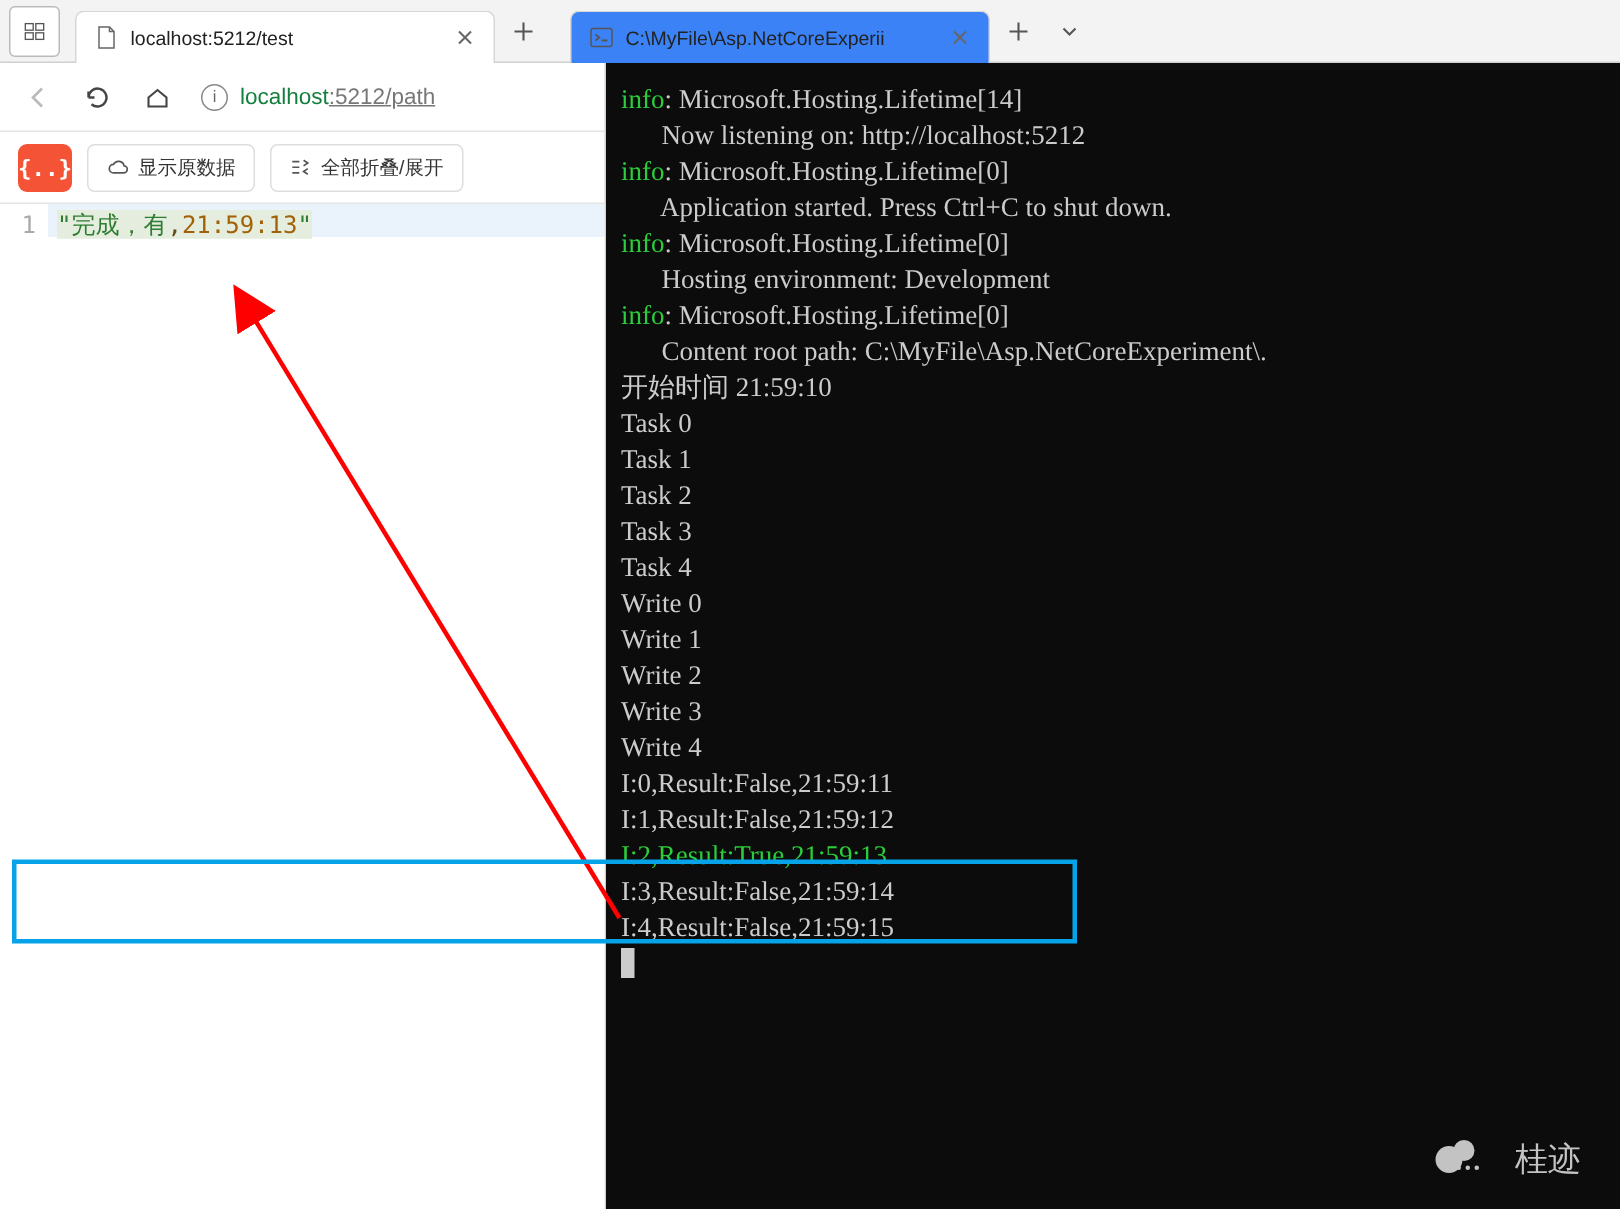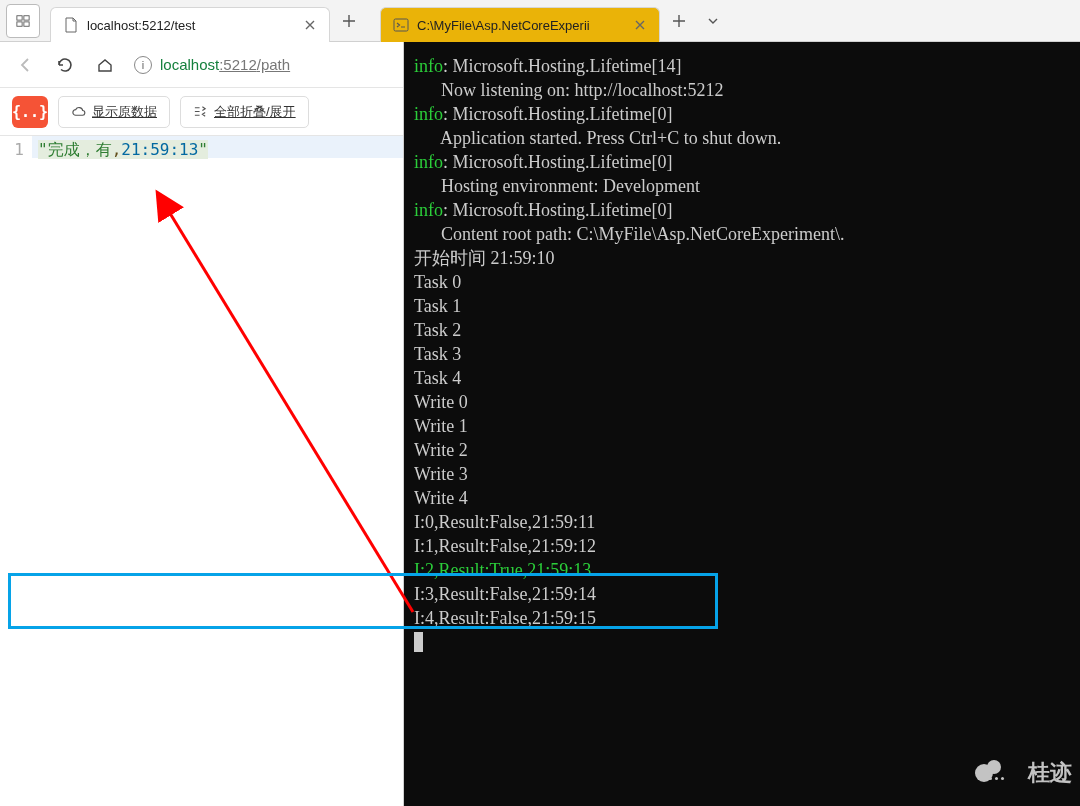--- a/index.html
+++ b/index.html
@@ -27,21 +27,21 @@
   .window-square svg { width: 14px; height: 14px; }
   .tab {
     height: 36px; min-width: 280px;
     background: #fff; border-radius: 6px 6px 0 0;
     display: flex; align-items: center; gap: 8px;
     padding: 0 12px;
     font-size: 13px; color: #222;
     border: 1px solid #d6d6d6; border-bottom: none;
     position: relative; top: 4px;
   }
-  .tab.inactive { background: #eab308; min-width: 280px; }
+  .tab.inactive { background: #3b82f6; min-width: 280px; }
   .tab .tab-favicon { width: 16px; height: 16px; flex-shrink: 0; }
   .tab .tab-title { flex: 1; white-space: nowrap; overflow: hidden; text-overflow: ellipsis; }
   .tab .tab-close { width: 14px; height: 14px; color: #555; cursor: pointer; }
   .new-tab, .tab-dropdown {
     width: 30px; height: 30px; display: flex;
     align-items: center; justify-content: center;
     color: #555; font-size: 18px; cursor: pointer;
   }
 
   
@@ -88,37 +88,37 @@
   .json-badge {
     width: 36px; height: 32px; background: #f55336;
     border-radius: 6px; color: #fff; font-size: 15px;
     display: flex; align-items: center; justify-content: center;
     font-family: monospace; font-weight: bold;
   }
   .tool-btn {
     height: 32px; padding: 0 12px;
     border: 1px solid #ddd; border-radius: 5px;
     background: #fff; display: flex; align-items: center;
-    gap: 6px; font-size: 13px; color: #333; cursor: pointer; text-decoration: underline;
+    gap: 6px; font-size: 13px; color: #333; cursor: pointer;
   }
   .tool-btn svg { width: 15px; height: 15px; }
 
   .code-area { flex: 1; display: flex; font-family: "Consolas", monospace; font-size: 16px; }
   .gutter {
     width: 32px; text-align: right; padding: 4px 8px 0 0;
     color: #aaa; background: #fff;
   }
   .code-line {
     flex: 1; padding: 4px 0 0 6px;
     background: linear-gradient(#eaf2fb 22px, #fff 22px);
   }
   .code-line span { background: #e4edde; }
   .tok-str { color: #2e7d32; }
   .tok-punct { color: #624d1a; }
-  .tok-time { color: #0369a1; }
+  .tok-time { color: #a16207; }
 
   
   .right-pane {
     flex: 1; background: #0c0c0c; color: #ccc;
     font-family: Liberation Serif, serif;
     font-size: 18px; line-height: 24px;
     padding: 12px 6px 12px 10px;
     white-space: pre; overflow: hidden;
     position: relative;
   }
@@ -134,23 +134,23 @@
     display: inline-block; width: 9px; height: 20px;
     background: #ccc; vertical-align: text-bottom;
   }
 
   
   .arrow-svg {
     position: absolute; top: 140px; left: 58px;
     width: 380px; height: 440px; pointer-events: none;
   }
   .watermark {
-    position: absolute; right: 8px; bottom: 18px;
+    position: absolute; right: 26px; bottom: 18px;
     display: flex; align-items: center; gap: 23px;
-    color: #ddd; font-size: 22px; font-weight: 700;
+    color: #ddd; font-size: 22px; font-weight: 400;
     opacity: .88;
   }
   .watermark .wm-icon {
     width: 30px; height: 30px; position: relative;
   }
   .watermark .wm-icon::before,
   .watermark .wm-icon::after {
     content: ""; position: absolute; border-radius: 50%;
     background: #ddd;
   }

